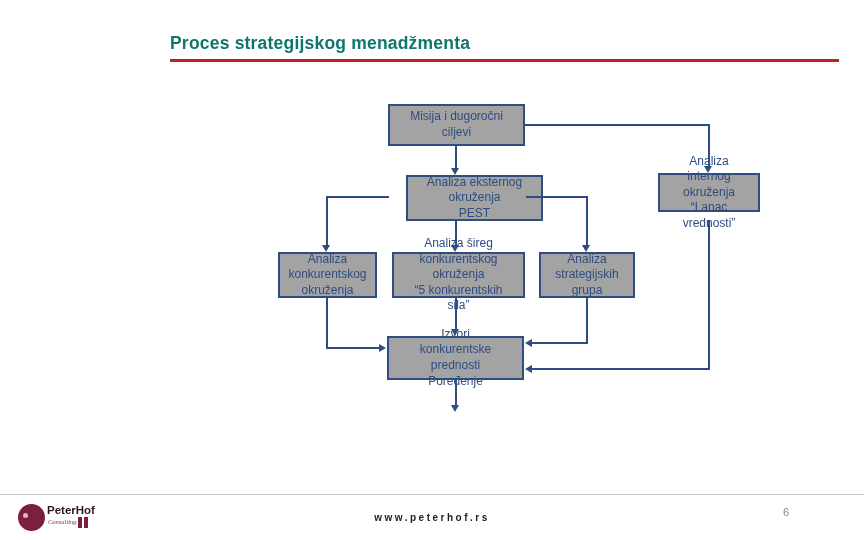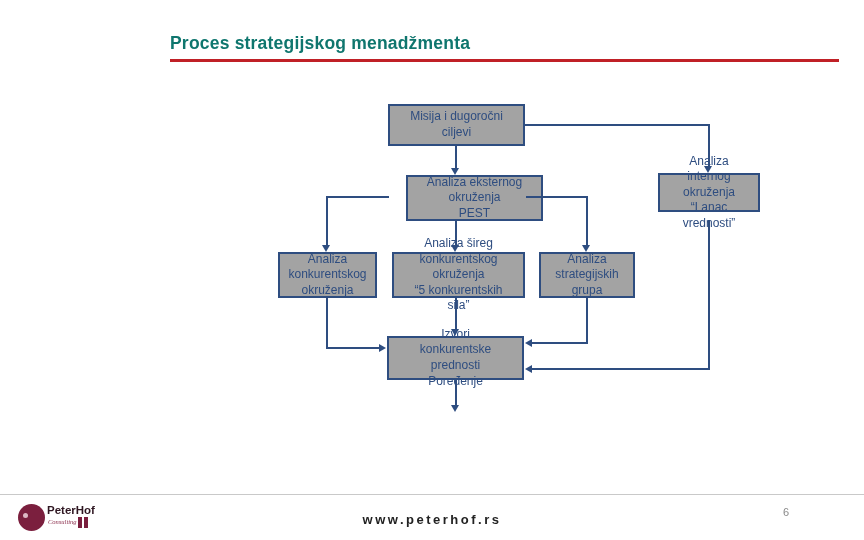--- a/index.html
+++ b/index.html
@@ -50,21 +50,21 @@
     font-family:Liberation Sans, sans-serif;font-weight:bold;font-size:11.5px;color:#2f1722;
   }
   .logo-tagline{
     position:absolute;left:48px;top:518px;
     font-family:"Liberation Serif",serif;font-style:italic;font-size:6.5px;color:#8a2b4a;
   }
   .logo-bars{position:absolute;left:78px;top:517px;display:flex;gap:2px;}
   .logo-bars span{display:block;width:4px;height:11px;background:#7b1f3e;}
   .footer-url{
     position:absolute;left:0;top:512px;width:864px;text-align:center;
-    font-size:13px;font-weight:bold;letter-spacing:2.5px;color:#222222;
+    font-size:10px;font-weight:bold;letter-spacing:2.5px;color:#222222;
   }
   .page-number{
     position:absolute;left:783px;top:506px;font-size:11px;color:#8a8a8a;
   }
 </style>
 </head>
 <body>
 
 <div class="slide">
 

